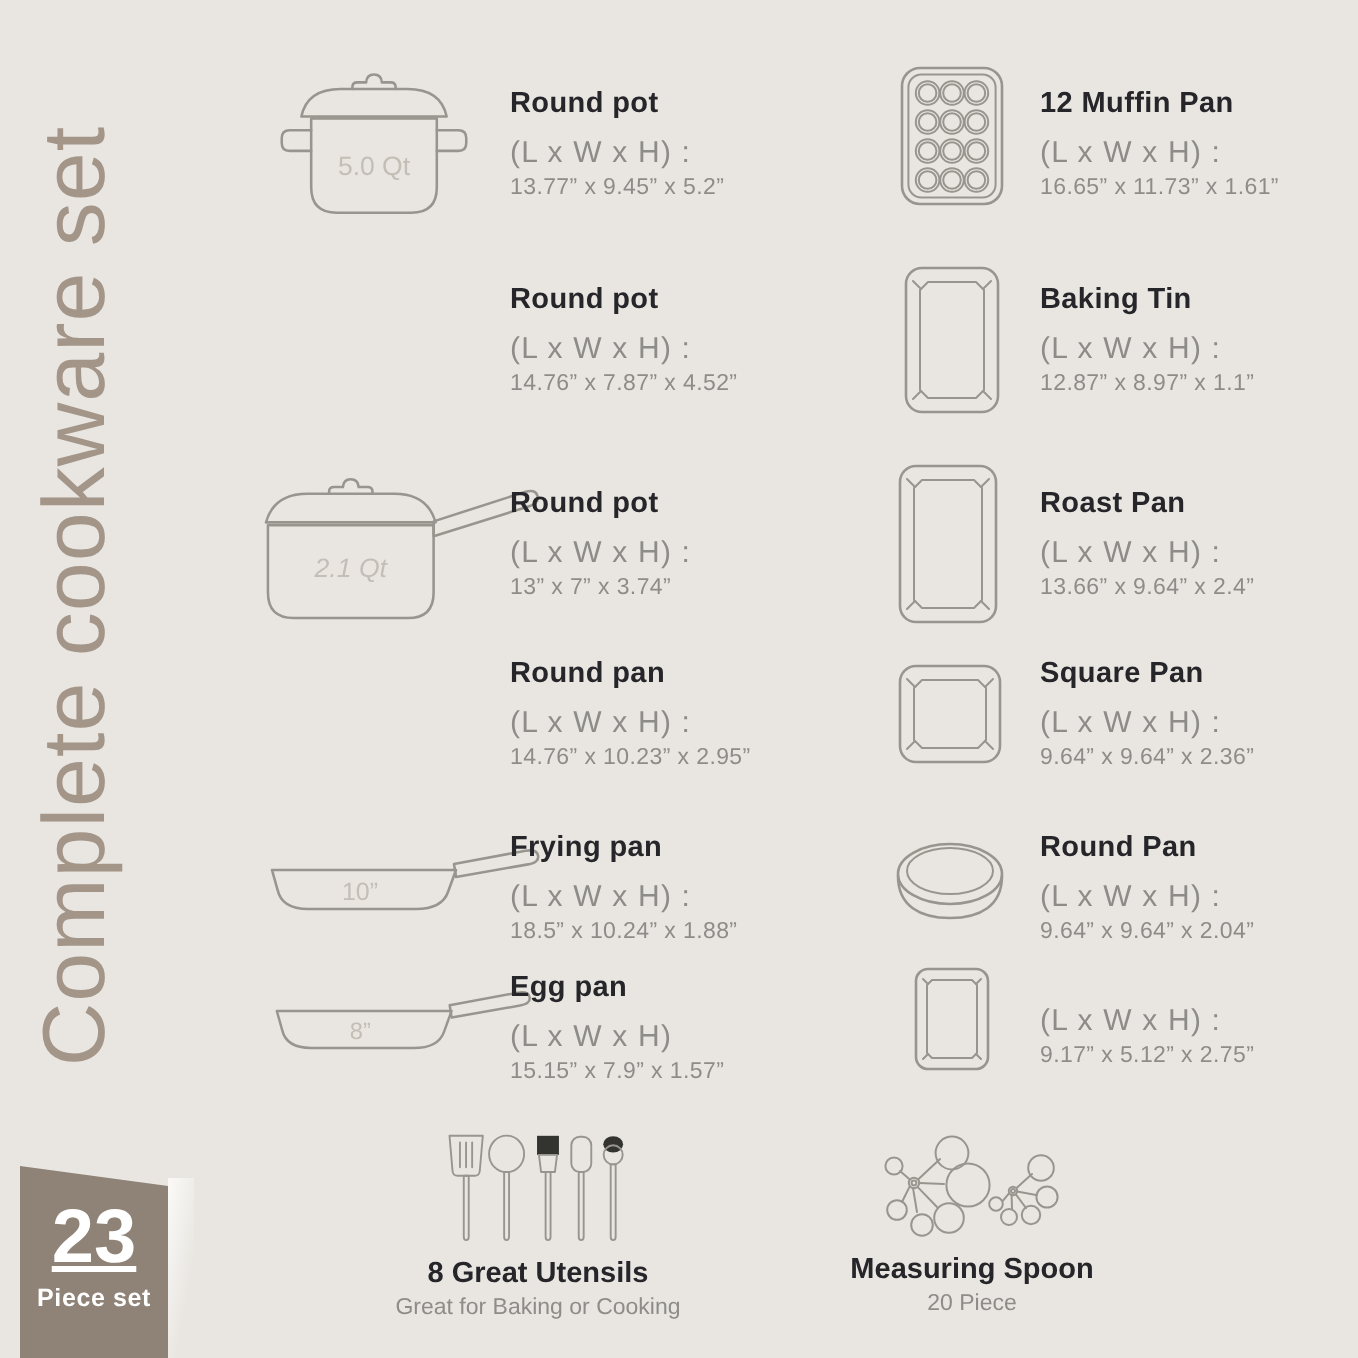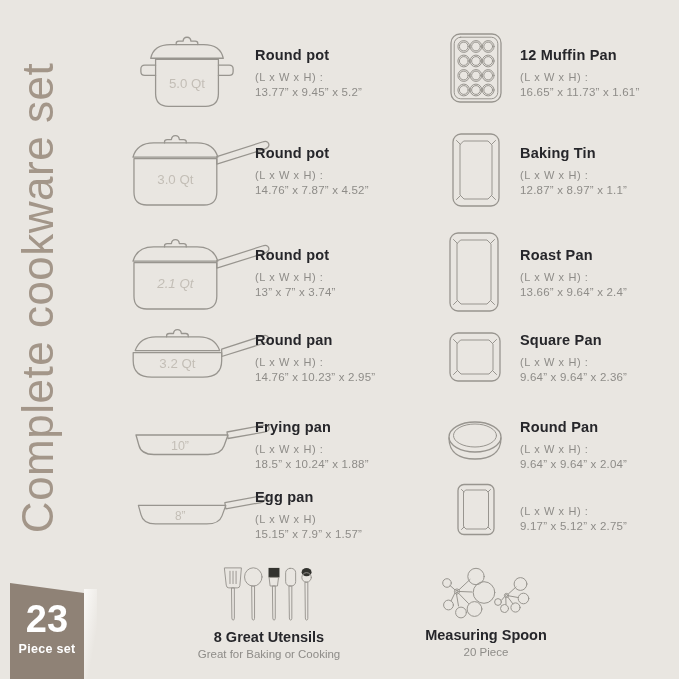--- a/index.html
+++ b/index.html
@@ -4,37 +4,37 @@
 <style>
   html,body{margin:0;padding:0;background:#e9e6e1;}
   .canvas{position:relative;width:679px;height:679px;background:#e9e6e1;overflow:hidden;
           font-family:"Liberation Sans",sans-serif;}
   
   .sidebar-title{position:absolute;left:38px;top:298px;transform:translate(-50%,-50%) rotate(-90deg);
           white-space:nowrap;font-size:44px;color:#a39689;letter-spacing:.5px;}
   
   .ribbon{position:absolute;left:10px;top:583px;width:74px;height:96px;background:#8f8276;
           clip-path:polygon(0 0,100% 10px,100% 100%,0 100%);color:#fff;text-align:center;}
-  .ribbon-num{margin-top:17px;font-size:38px;font-weight:700;line-height:1;}
+  .ribbon-num{margin-top:17px;font-size:38px;font-weight:700;line-height:1;text-decoration:underline;}
   .ribbon-label{margin-top:4px;font-size:12.5px;font-weight:700;letter-spacing:.3px;}
   .ribbon-fold{position:absolute;left:84px;top:589px;width:13px;height:90px;
           background:linear-gradient(100deg,#fbfaf8 0%,rgba(251,250,248,0) 70%);}
   
   .row{position:absolute;}
   .left-col{left:120px;width:258px;}
   .right-col{left:420px;width:220px;}
   .r1{top:26px;height:92px;}  .r2{top:126px;height:88px;}
   .r3{top:230px;height:84px;} .r4{top:318px;height:78px;}
   .r5{top:408px;height:72px;} .r6{top:480px;height:68px;}
   .icon{position:absolute;}
   .tex{position:absolute;top:50%;transform:translateY(-50%);right:0;}
   .left-col .tex{left:135px;}
   .right-col .tex{left:100px;}
   .item-title{font-size:14.5px;font-weight:700;color:#26262a;letter-spacing:.2px;}
-  .item-sub{margin-top:8px;font-size:11px;color:#8e8c88;letter-spacing:.6px;}
+  .item-sub{margin-top:8px;font-size:15px;color:#8e8c88;letter-spacing:.6px;}
   .item-dims{margin-top:3px;font-size:11.5px;color:#8e8c88;letter-spacing:.2px;}
   
   svg{display:block;overflow:visible;}
   .ln{fill:none;stroke:#98958f;stroke-width:1.3;stroke-linecap:round;stroke-linejoin:round;}
   .ln-thin{fill:none;stroke:#98958f;stroke-width:1;stroke-linecap:round;stroke-linejoin:round;}
   .lbl{fill:#c3beb6;font-family:"Liberation Sans",sans-serif;}
   .dark{fill:#33332f;stroke:none;}
   
   .footer-block{position:absolute;text-align:center;}
   .footer-block svg{margin:0 auto;}
@@ -66,29 +66,20 @@
       </svg>
     </div>
     <div class="tex">
       <div class="item-title">Round pot</div>
       <div class="item-sub">(L x W x H) :</div>
       <div class="item-dims">13.77” x 9.45” x 5.2”</div>
     </div>
   </div>
 
   <div class="row left-col r2">
-    <div class="icon" style="left:12px;top:6px;">
-      <svg width="142" height="77" viewBox="0 0 144 78">
-        <path class="ln" d="M33 11 V9.8 Q33 7.6 35.6 7.6 H40 Q40.3 3.6 44 3.6 Q47.7 3.6 48 7.6 H52.4 Q55 7.6 55 9.8 V11"></path>
-        <path class="ln" d="M1 25.5 Q5 11 22 11 H66 Q83 11 87 25.5 Z"></path>
-        <path class="ln" d="M2 27 H86 V61 Q86 74 73 74 H15 Q2 74 2 61 Z"></path>
-        <path class="ln" d="M86 32.5 L134 17.5 Q139.8 15.7 138.6 11.9 Q137.5 8.4 132.2 10.1 L86 25 Z"></path>
-        <text class="lbl" x="44" y="53" font-size="13.5" text-anchor="middle">3.0 Qt</text>
-      </svg>
-    </div>
     <div class="tex">
       <div class="item-title">Round pot</div>
       <div class="item-sub">(L x W x H) :</div>
       <div class="item-dims">14.76” x 7.87” x 4.52”</div>
     </div>
   </div>
 
   <div class="row left-col r3">
     <div class="icon" style="left:12px;top:6px;font-style:italic;">
       <svg width="142" height="77" viewBox="0 0 144 78">
@@ -100,29 +91,20 @@
       </svg>
     </div>
     <div class="tex">
       <div class="item-title">Round pot</div>
       <div class="item-sub">(L x W x H) :</div>
       <div class="item-dims">13” x 7” x 3.74”</div>
     </div>
   </div>
 
   <div class="row left-col r4">
-    <div class="icon" style="left:12px;top:9px;">
-      <svg width="142" height="59" viewBox="0 0 144 60">
-        <path class="ln" d="M35 10 V8.8 Q35 6.6 37.6 6.6 H42 Q42.3 2.6 46 2.6 Q49.7 2.6 50 6.6 H54.4 Q57 6.6 57 8.8 V10"></path>
-        <path class="ln" d="M3 24 Q8 10 24 10 H68 Q84 10 89 24 Z"></path>
-        <path class="ln" d="M1 26 H91 V34 Q91 51 72 51 H20 Q1 51 1 34 Z"></path>
-        <path class="ln" d="M91 30 L134 16.5 Q139.8 14.7 138.6 10.9 Q137.5 7.4 132.2 9.1 L91 22.5 Z"></path>
-        <text class="lbl" x="46" y="42" font-size="13.5" text-anchor="middle">3.2 Qt</text>
-      </svg>
-    </div>
     <div class="tex">
       <div class="item-title">Round pan</div>
       <div class="item-sub">(L x W x H) :</div>
       <div class="item-dims">14.76” x 10.23” x 2.95”</div>
     </div>
   </div>
 
   <div class="row left-col r5">
     <div class="icon" style="left:14px;top:16px;">
       <svg width="140" height="40" viewBox="0 0 140 40">

